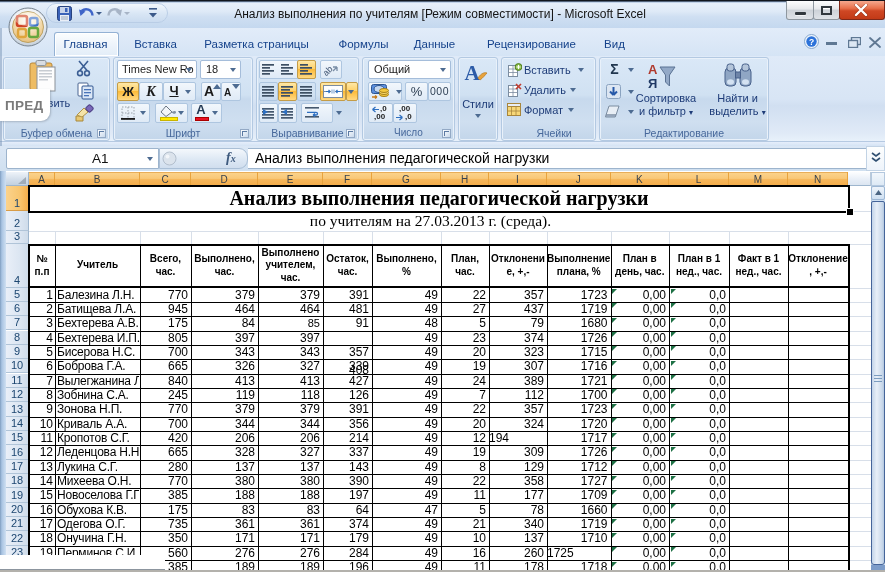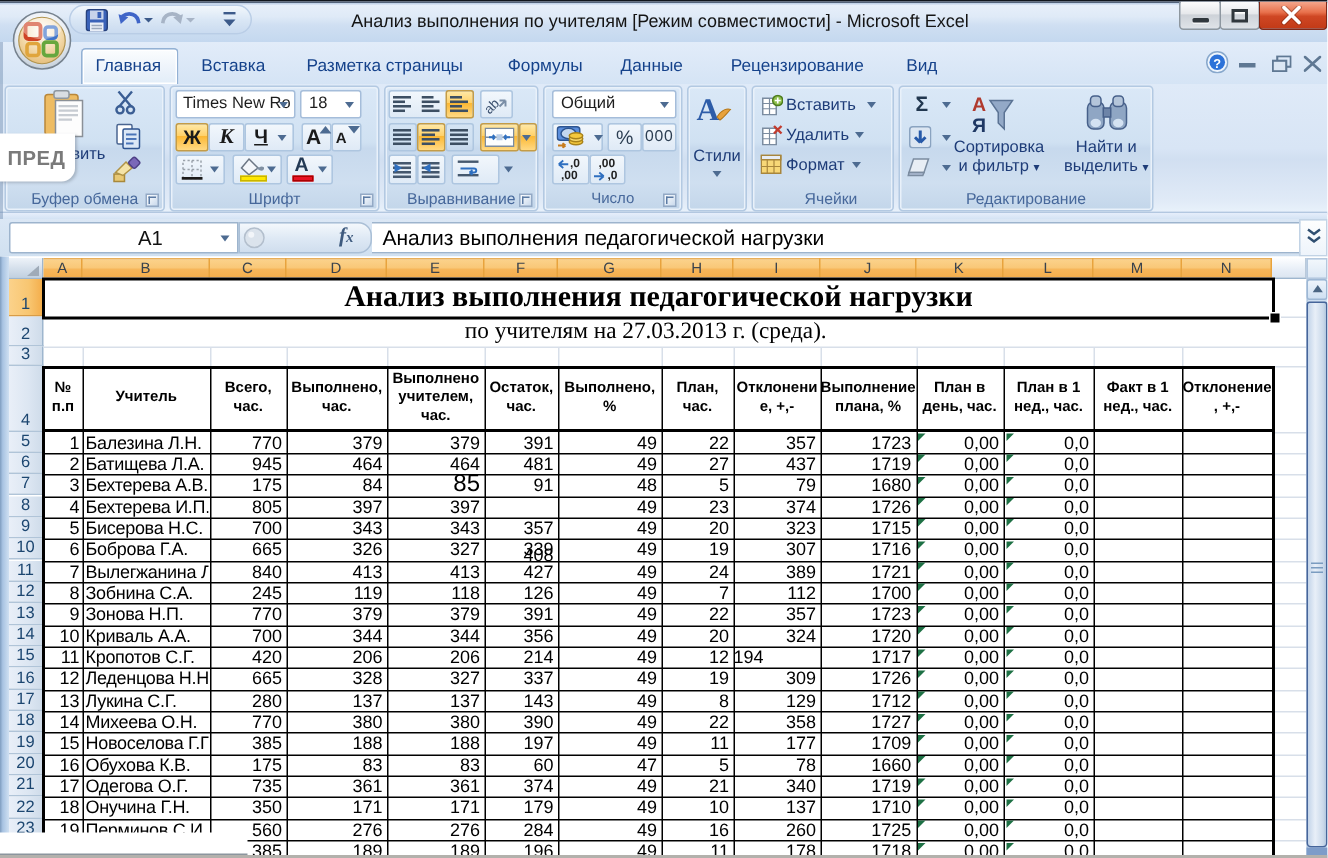--- a/index.html
+++ b/index.html
@@ -595,21 +595,21 @@
 <div style="position:absolute;left:489px;top:301.8px;width:55px;height:14.3px;text-align:right;font-size:12px;color:#000;line-height:14.3px;">437</div>
 <div style="position:absolute;left:547px;top:301.8px;width:60.5px;height:14.3px;text-align:right;font-size:12px;color:#000;line-height:14.3px;">1719</div>
 <div style="position:absolute;left:610.5px;top:301.8px;width:55.5px;height:14.3px;text-align:right;font-size:12px;color:#000;line-height:14.3px;">0,00</div>
 <div style="position:absolute;left:669px;top:301.8px;width:57px;height:14.3px;text-align:right;font-size:12px;color:#000;line-height:14.3px;">0,0</div>
 <div class="gtri" style="left:612px;top:303.3px;"></div>
 <div class="gtri" style="left:670.5px;top:303.3px;"></div>
 <div style="position:absolute;left:29px;top:316.2px;width:24px;height:14.3px;text-align:right;font-size:12px;color:#000;line-height:14.3px;">3</div>
 <div style="position:absolute;left:57px;top:316.2px;width:82px;height:14.3px;text-align:left;font-size:12px;letter-spacing:-0.2px;color:#000;line-height:14.3px;white-space:nowrap;overflow:hidden;">Бехтерева А.В.</div>
 <div style="position:absolute;left:140px;top:316.2px;width:48px;height:14.3px;text-align:right;font-size:12px;color:#000;line-height:14.3px;">175</div>
 <div style="position:absolute;left:191px;top:316.2px;width:64px;height:14.3px;text-align:right;font-size:12px;color:#000;line-height:14.3px;">84</div>
-<div style="position:absolute;left:258px;top:316.2px;width:62px;height:14.3px;text-align:right;font-size:16px;color:#000;line-height:14.3px;">85</div>
+<div style="position:absolute;left:258px;top:316.2px;width:62px;height:14.3px;text-align:right;font-size:11px;color:#000;line-height:14.3px;">85</div>
 <div style="position:absolute;left:323px;top:316.2px;width:46px;height:14.3px;text-align:right;font-size:12px;color:#000;line-height:14.3px;">91</div>
 <div style="position:absolute;left:372px;top:316.2px;width:66px;height:14.3px;text-align:right;font-size:12px;color:#000;line-height:14.3px;">48</div>
 <div style="position:absolute;left:441px;top:316.2px;width:45px;height:14.3px;text-align:right;font-size:12px;color:#000;line-height:14.3px;">5</div>
 <div style="position:absolute;left:489px;top:316.2px;width:55px;height:14.3px;text-align:right;font-size:12px;color:#000;line-height:14.3px;">79</div>
 <div style="position:absolute;left:547px;top:316.2px;width:60.5px;height:14.3px;text-align:right;font-size:12px;color:#000;line-height:14.3px;">1680</div>
 <div style="position:absolute;left:610.5px;top:316.2px;width:55.5px;height:14.3px;text-align:right;font-size:12px;color:#000;line-height:14.3px;">0,00</div>
 <div style="position:absolute;left:669px;top:316.2px;width:57px;height:14.3px;text-align:right;font-size:12px;color:#000;line-height:14.3px;">0,0</div>
 <div class="gtri" style="left:612px;top:317.7px;"></div>
 <div class="gtri" style="left:670.5px;top:317.7px;"></div>
 <div style="position:absolute;left:29px;top:330.5px;width:24px;height:14.3px;text-align:right;font-size:12px;color:#000;line-height:14.3px;">4</div>
@@ -778,21 +778,21 @@
 <div style="position:absolute;left:547px;top:488.3px;width:60.5px;height:14.3px;text-align:right;font-size:12px;color:#000;line-height:14.3px;">1709</div>
 <div style="position:absolute;left:610.5px;top:488.3px;width:55.5px;height:14.3px;text-align:right;font-size:12px;color:#000;line-height:14.3px;">0,00</div>
 <div style="position:absolute;left:669px;top:488.3px;width:57px;height:14.3px;text-align:right;font-size:12px;color:#000;line-height:14.3px;">0,0</div>
 <div class="gtri" style="left:612px;top:489.8px;"></div>
 <div class="gtri" style="left:670.5px;top:489.8px;"></div>
 <div style="position:absolute;left:29px;top:502.7px;width:24px;height:14.3px;text-align:right;font-size:12px;color:#000;line-height:14.3px;">16</div>
 <div style="position:absolute;left:57px;top:502.7px;width:82px;height:14.3px;text-align:left;font-size:12px;letter-spacing:-0.2px;color:#000;line-height:14.3px;white-space:nowrap;overflow:hidden;">Обухова К.В.</div>
 <div style="position:absolute;left:140px;top:502.7px;width:48px;height:14.3px;text-align:right;font-size:12px;color:#000;line-height:14.3px;">175</div>
 <div style="position:absolute;left:191px;top:502.7px;width:64px;height:14.3px;text-align:right;font-size:12px;color:#000;line-height:14.3px;">83</div>
 <div style="position:absolute;left:258px;top:502.7px;width:62px;height:14.3px;text-align:right;font-size:12px;color:#000;line-height:14.3px;">83</div>
-<div style="position:absolute;left:323px;top:502.7px;width:46px;height:14.3px;text-align:right;font-size:12px;color:#000;line-height:14.3px;">60</div>
+<div style="position:absolute;left:323px;top:502.7px;width:46px;height:14.3px;text-align:right;font-size:12px;color:#000;line-height:14.3px;">64</div>
 <div style="position:absolute;left:372px;top:502.7px;width:66px;height:14.3px;text-align:right;font-size:12px;color:#000;line-height:14.3px;">47</div>
 <div style="position:absolute;left:441px;top:502.7px;width:45px;height:14.3px;text-align:right;font-size:12px;color:#000;line-height:14.3px;">5</div>
 <div style="position:absolute;left:489px;top:502.7px;width:55px;height:14.3px;text-align:right;font-size:12px;color:#000;line-height:14.3px;">78</div>
 <div style="position:absolute;left:547px;top:502.7px;width:60.5px;height:14.3px;text-align:right;font-size:12px;color:#000;line-height:14.3px;">1660</div>
 <div style="position:absolute;left:610.5px;top:502.7px;width:55.5px;height:14.3px;text-align:right;font-size:12px;color:#000;line-height:14.3px;">0,00</div>
 <div style="position:absolute;left:669px;top:502.7px;width:57px;height:14.3px;text-align:right;font-size:12px;color:#000;line-height:14.3px;">0,0</div>
 <div class="gtri" style="left:612px;top:504.2px;"></div>
 <div class="gtri" style="left:670.5px;top:504.2px;"></div>
 <div style="position:absolute;left:29px;top:517.0px;width:24px;height:14.3px;text-align:right;font-size:12px;color:#000;line-height:14.3px;">17</div>
 <div style="position:absolute;left:57px;top:517.0px;width:82px;height:14.3px;text-align:left;font-size:12px;letter-spacing:-0.2px;color:#000;line-height:14.3px;white-space:nowrap;overflow:hidden;">Одегова О.Г.</div>
@@ -824,21 +824,21 @@
 <div class="gtri" style="left:670.5px;top:532.9px;"></div>
 <div style="position:absolute;left:29px;top:545.7px;width:24px;height:14.3px;text-align:right;font-size:12px;color:#000;line-height:14.3px;">19</div>
 <div style="position:absolute;left:57px;top:545.7px;width:82px;height:14.3px;text-align:left;font-size:12px;letter-spacing:-0.2px;color:#000;line-height:14.3px;white-space:nowrap;overflow:hidden;">Перминов С.И.</div>
 <div style="position:absolute;left:140px;top:545.7px;width:48px;height:14.3px;text-align:right;font-size:12px;color:#000;line-height:14.3px;">560</div>
 <div style="position:absolute;left:191px;top:545.7px;width:64px;height:14.3px;text-align:right;font-size:12px;color:#000;line-height:14.3px;">276</div>
 <div style="position:absolute;left:258px;top:545.7px;width:62px;height:14.3px;text-align:right;font-size:12px;color:#000;line-height:14.3px;">276</div>
 <div style="position:absolute;left:323px;top:545.7px;width:46px;height:14.3px;text-align:right;font-size:12px;color:#000;line-height:14.3px;">284</div>
 <div style="position:absolute;left:372px;top:545.7px;width:66px;height:14.3px;text-align:right;font-size:12px;color:#000;line-height:14.3px;">49</div>
 <div style="position:absolute;left:441px;top:545.7px;width:45px;height:14.3px;text-align:right;font-size:12px;color:#000;line-height:14.3px;">16</div>
 <div style="position:absolute;left:489px;top:545.7px;width:55px;height:14.3px;text-align:right;font-size:12px;color:#000;line-height:14.3px;">260</div>
-<div style="position:absolute;left:547px;top:545.7px;width:60.5px;height:14.3px;text-align:right;font-size:12px;color:#000;line-height:14.3px;">1725</div>
+<div style="position:absolute;left:547px;top:545.7px;width:60.5px;height:14.3px;font-size:12px;color:#000;line-height:14.3px;">1725</div>
 <div style="position:absolute;left:610.5px;top:545.7px;width:55.5px;height:14.3px;text-align:right;font-size:12px;color:#000;line-height:14.3px;">0,00</div>
 <div style="position:absolute;left:669px;top:545.7px;width:57px;height:14.3px;text-align:right;font-size:12px;color:#000;line-height:14.3px;">0,0</div>
 <div class="gtri" style="left:612px;top:547.2px;"></div>
 <div class="gtri" style="left:670.5px;top:547.2px;"></div>
 <div style="position:absolute;left:140px;top:560.1px;width:48px;height:14.3px;text-align:right;font-size:12px;color:#000;line-height:14.3px;">385</div>
 <div style="position:absolute;left:191px;top:560.1px;width:64px;height:14.3px;text-align:right;font-size:12px;color:#000;line-height:14.3px;">189</div>
 <div style="position:absolute;left:258px;top:560.1px;width:62px;height:14.3px;text-align:right;font-size:12px;color:#000;line-height:14.3px;">189</div>
 <div style="position:absolute;left:323px;top:560.1px;width:46px;height:14.3px;text-align:right;font-size:12px;color:#000;line-height:14.3px;">196</div>
 <div style="position:absolute;left:372px;top:560.1px;width:66px;height:14.3px;text-align:right;font-size:12px;color:#000;line-height:14.3px;">49</div>
 <div style="position:absolute;left:441px;top:560.1px;width:45px;height:14.3px;text-align:right;font-size:12px;color:#000;line-height:14.3px;">11</div>

